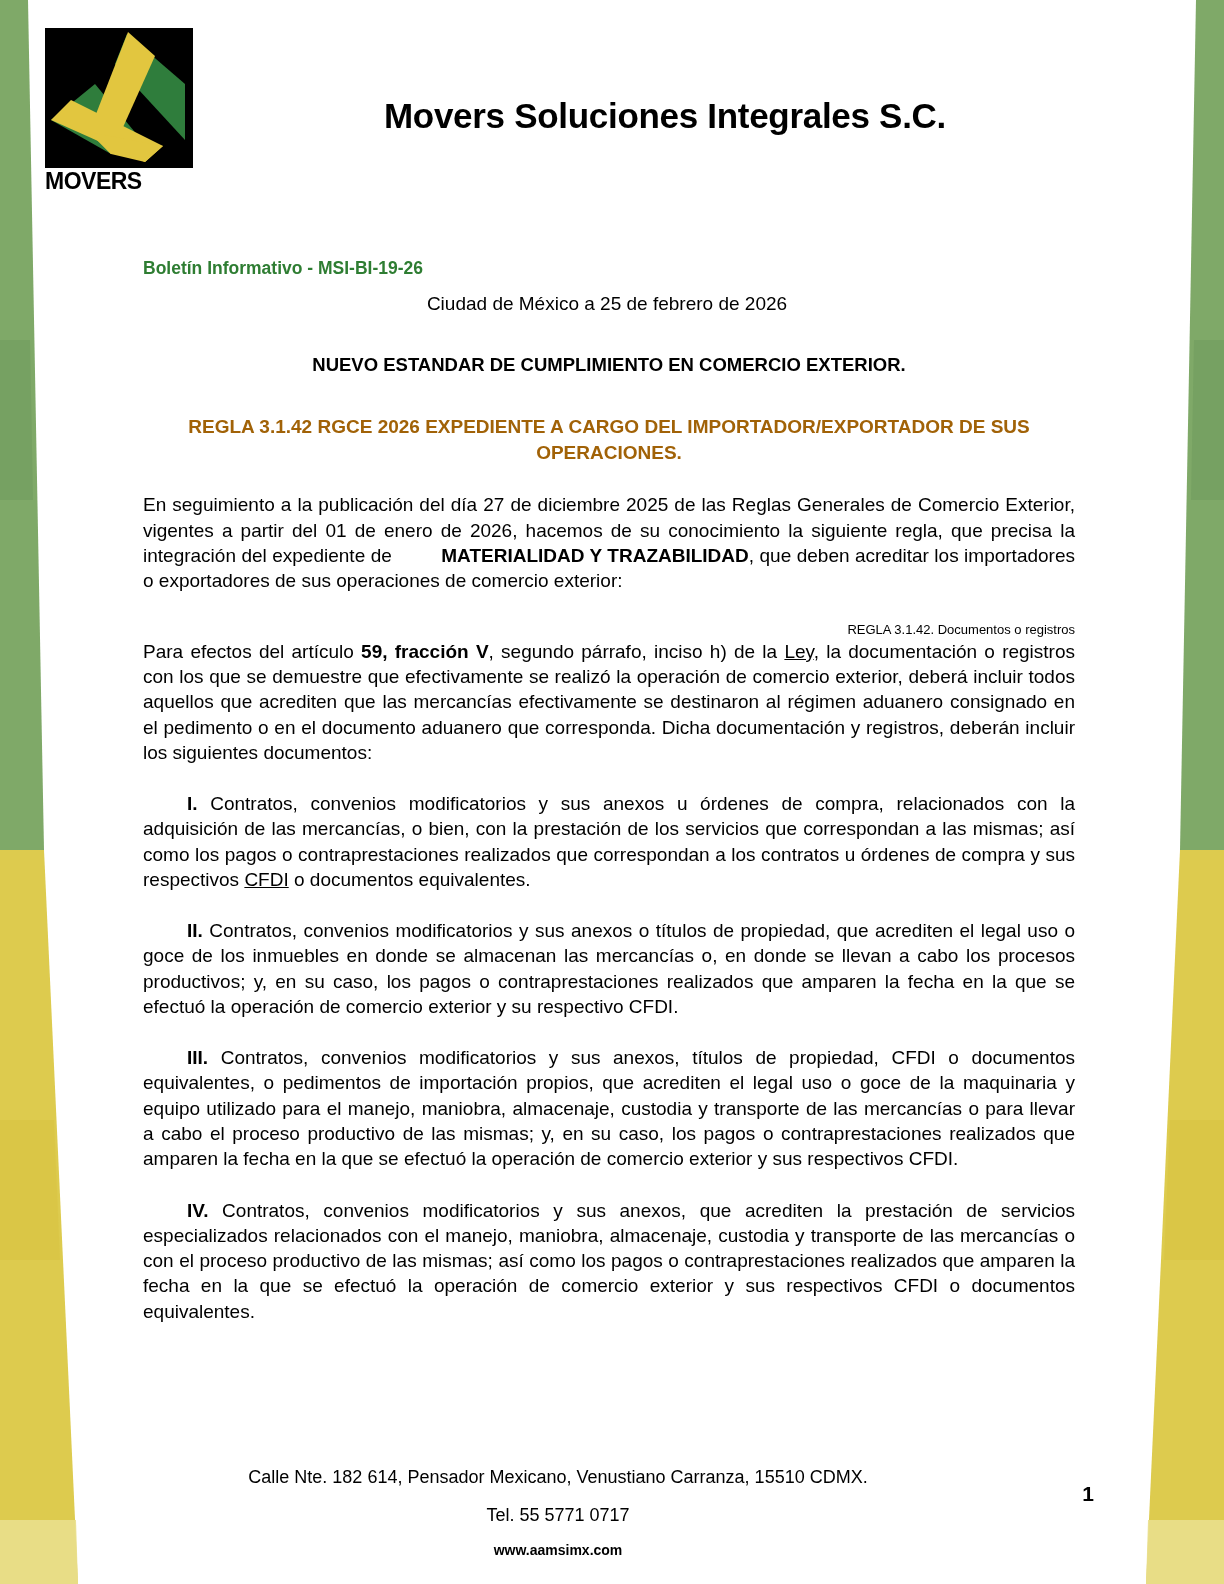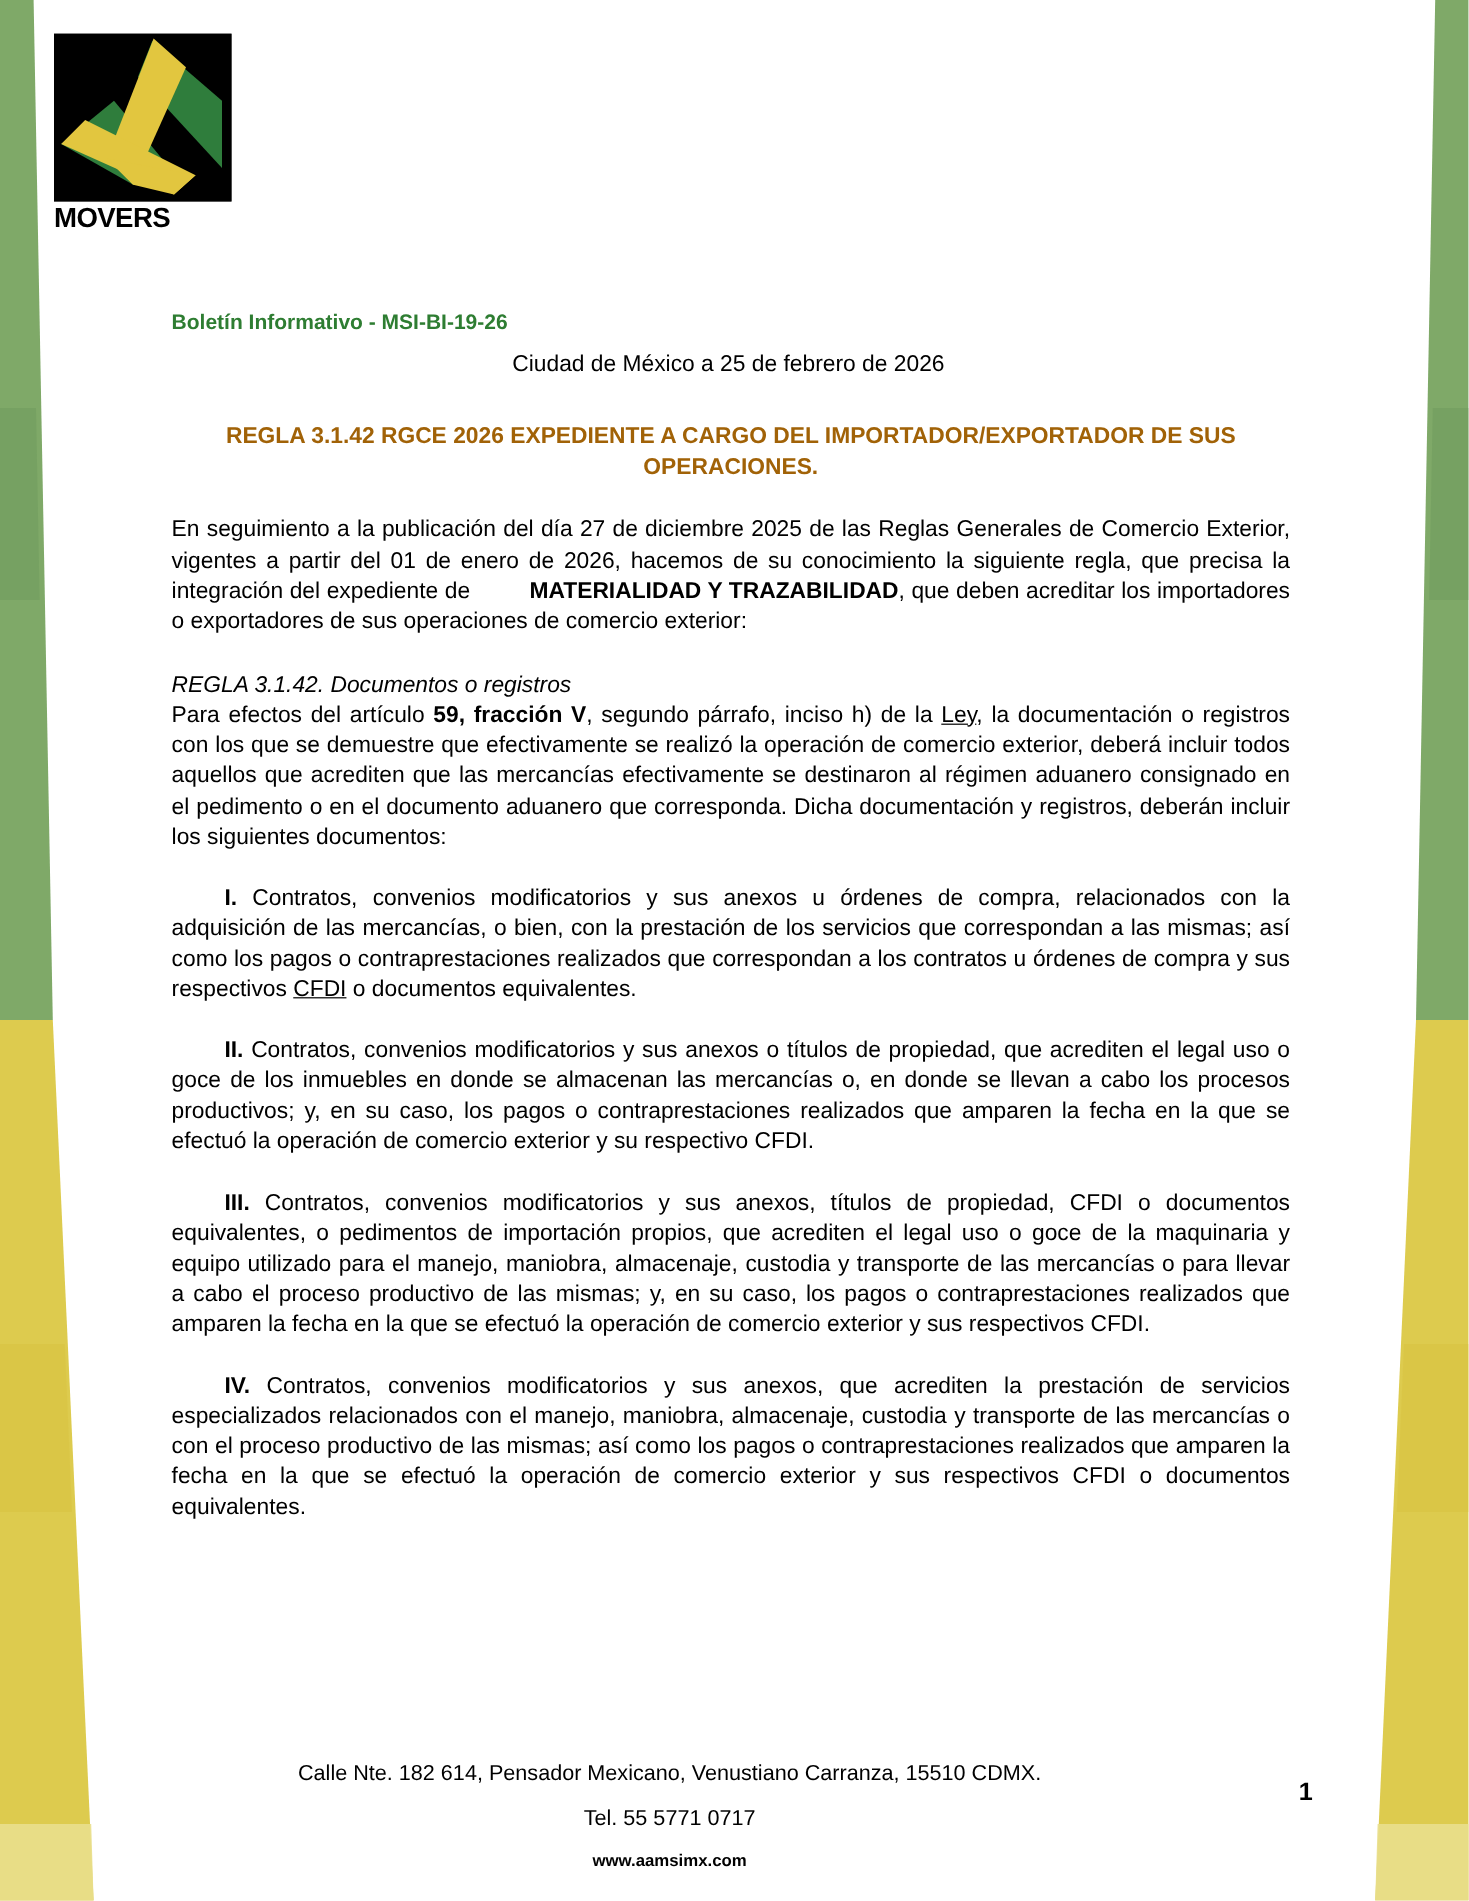--- a/index.html
+++ b/index.html
@@ -124,25 +124,24 @@
     text-justify: inter-word;
     font-size: 19px;
     line-height: 1.33;
     color: #000000;
   }
   .para b { font-weight: bold; margin-left: 44px; }
   .para u { text-decoration: underline; }
 
   .rule-head {
     margin: 28px 0 0 0;
-    font-size: 19px;
+    font-size: 13px;
     line-height: 1.33;
     color: #000000;
-    text-align: left;
-    font-style: italic;
+    text-align: right;
   }
   .rule-body {
     margin: 0;
     text-align: justify;
     font-size: 19px;
     line-height: 1.33;
     color: #000000;
   }
 
   
@@ -209,28 +208,30 @@
           <polygon points="82,6 140,56 140,112 70,36" fill="#2f7d3c"></polygon>
           <polygon points="6,92 50,56 108,126 66,126" fill="#2f7d3c"></polygon>
           <polygon points="83,4 110,28 66,126 44,104" fill="#e2c63f"></polygon>
           <polygon points="6,92 26,72 118,118 100,134" fill="#e2c63f"></polygon>
           <polygon points="44,104 66,126 100,134 118,118" fill="#e2c63f"></polygon>
         </svg>
       </div>
       <div class="logo-word">MOVERS</div>
     </div>
 
+    <div class="company-title">Movers Soluciones Integrales S.C.</div>
   </div>
 
   <div class="content">
 
     <p class="bulletin-id">Boletín Informativo - MSI-BI-19-26</p>
 
     <p class="city-date">Ciudad de México a 25 de febrero de 2026</p>
 
+    <p class="doc-title">NUEVO ESTANDAR DE CUMPLIMIENTO EN COMERCIO EXTERIOR.</p>
 
     <p class="doc-subtitle">REGLA 3.1.42 RGCE 2026 EXPEDIENTE A CARGO DEL IMPORTADOR/EXPORTADOR DE SUS OPERACIONES.</p>
 
     <p class="para"><span>En seguimiento a la publicación del día 27 de diciembre 2025 de las Reglas Generales de Comercio Exterior, vigentes a partir del 01 de enero de 2026, hacemos de su conocimiento la siguiente regla, que precisa la integración del expediente de </span><b>MATERIALIDAD Y TRAZABILIDAD</b><span>, que deben acreditar los importadores o exportadores de sus operaciones de comercio exterior:</span></p>
 
     <p class="rule-head">REGLA 3.1.42. Documentos o registros</p>
 
     <p class="rule-body"><span>Para efectos del artículo </span><b>59, fracción V</b><span>, segundo párrafo, inciso h) de la </span><u>Ley</u><span>, la documentación o registros con los que se demuestre que efectivamente se realizó la operación de comercio exterior, deberá incluir todos aquellos que acrediten que las mercancías efectivamente se destinaron al régimen aduanero consignado en el pedimento o en el documento aduanero que corresponda. Dicha documentación y registros, deberán incluir los siguientes documentos:</span></p>
 
     <p class="para"><b>I.</b><span> Contratos, convenios modificatorios y sus anexos u órdenes de compra, relacionados con la adquisición de las mercancías, o bien, con la prestación de los servicios que correspondan a las mismas; así como los pagos o contraprestaciones realizados que correspondan a los contratos u órdenes de compra y sus respectivos </span><u>CFDI</u><span> o documentos equivalentes.</span></p>

